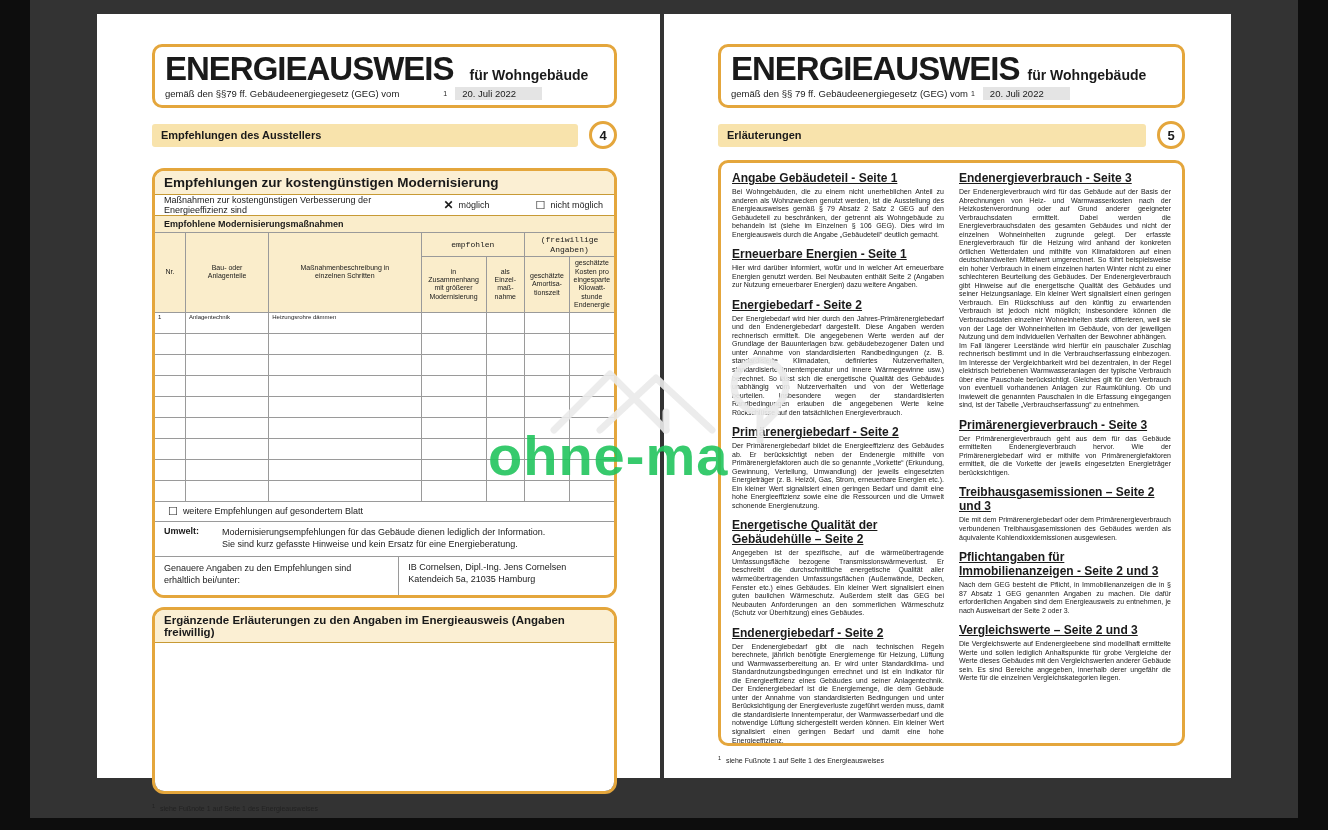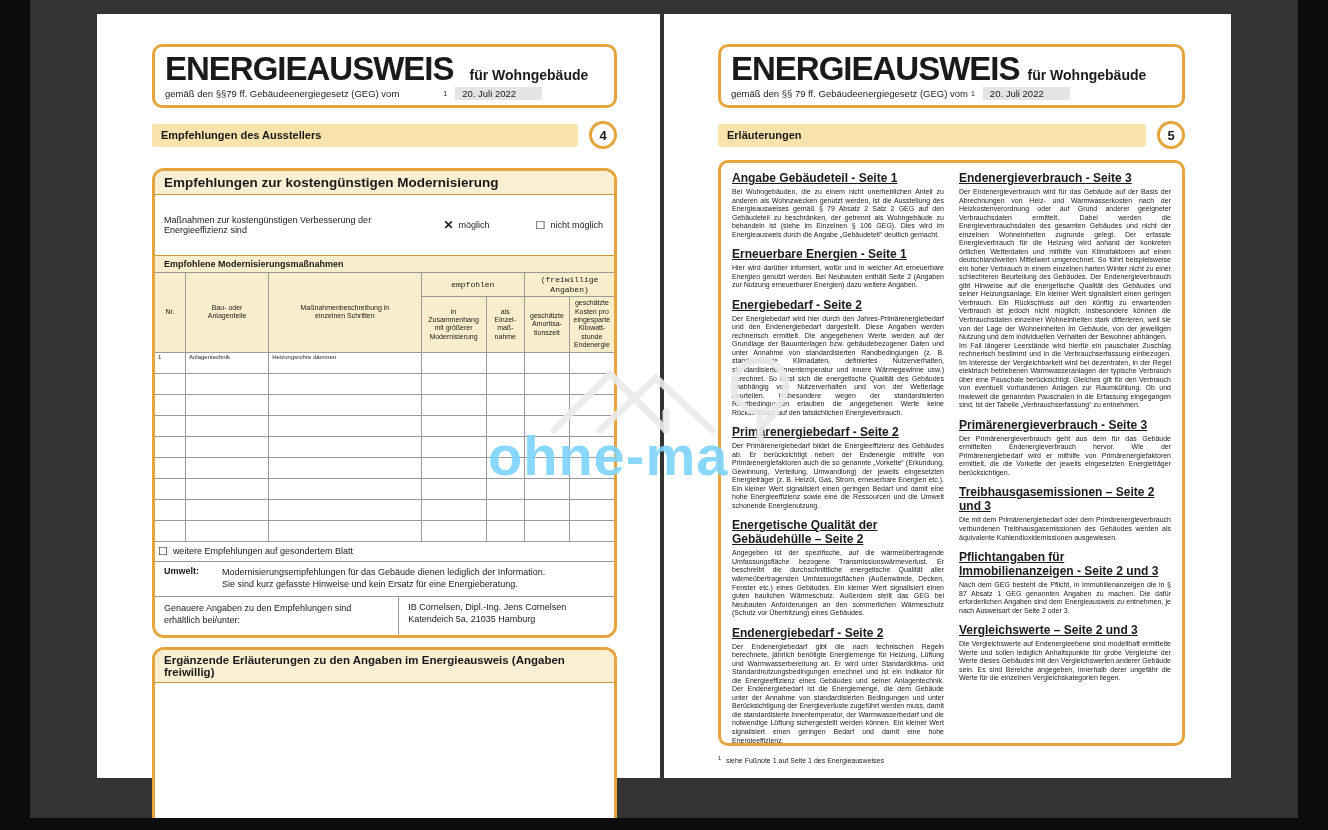--- a/index.html
+++ b/index.html
@@ -34,38 +34,38 @@
   .section-row{display:flex;align-items:center;margin-top:13px;}
   .section-bar{flex:1;height:23px;line-height:23px;background:#F8E3AC;border-radius:3px;
     font-size:11px;font-weight:bold;padding-left:9px;}
   .page-circle{flex:none;width:22px;height:22px;margin-left:11px;border:3px solid #E4A63C;border-radius:50%;
     background:#fff;font-size:13px;font-weight:bold;display:flex;align-items:center;justify-content:center;}
 
   
   .gold-box{border:3px solid #E4A63C;border-radius:12px;overflow:hidden;box-sizing:border-box;}
   .modbox{margin-top:19px;}
   .band-title{background:#FBEFD3;font-size:13.5px;font-weight:bold;padding:4px 9px;border-bottom:1px solid #c79a35;}
-  .statement-row{display:flex;align-items:center;font-size:9px;padding:20px 9px;border-bottom:1px solid #c79a35;background:#fff;}
+  .statement-row{display:flex;align-items:center;font-size:9px;padding:0 9px;border-bottom:1px solid #c79a35;background:#fff;}
   .opt{display:flex;align-items:center;white-space:nowrap;}
   .opt-possible{margin-left:38px;}
   .opt-notpossible{margin-left:46px;margin-right:2px;}
   .x-mark::before{content:"✕";font-size:12px;font-weight:bold;margin-right:5px;line-height:1;}
   .box-mark::before{content:"☐";font-size:11px;margin-right:5px;line-height:1;}
   .band-sub{background:#FAEDCB;font-size:9px;font-weight:bold;padding:3px 9px;border-bottom:1px solid #9a9a9a;}
 
   table.modtable{width:100%;border-collapse:collapse;table-layout:fixed;}
   .modtable th,.modtable td{border:1px solid #9a9a9a;box-sizing:border-box;}
   .modtable th{background:#FAEDCB;font-size:7px;font-weight:normal;text-align:center;
     vertical-align:middle;padding:2px 2px;line-height:1.2;white-space:pre-line;}
   .modtable th.group{height:14px;font-size:8px;font-family:Liberation Mono, monospace;}
   .modtable th:first-child,.modtable td:first-child{border-left:none;}
   .modtable th:last-child,.modtable td:last-child{border-right:none;}
   .modtable tr:first-child th{border-top:none;}
   .modtable td{height:21px;font-size:6px;color:#222;padding:1px 3px;vertical-align:top;background:#fff;}
-  .more-row{display:flex;align-items:center;font-size:9px;padding:4px 3px;background:#fff;}
+  .more-row{display:flex;align-items:center;font-size:9px;padding:4px 13px;background:#fff;}
   .note-row{display:flex;font-size:9px;padding:4px 9px 5px;border-top:1px solid #9a9a9a;background:#fff;}
   .note-label{font-weight:bold;flex:0 0 58px;}
   .note-text{line-height:1.4;}
   .issuer-row{display:flex;border-top:1px solid #9a9a9a;background:#fff;}
   .issuer-left{flex:0 0 53%;padding:5px 20px 8px 9px;font-size:9px;line-height:1.4;box-sizing:border-box;}
   .issuer-right{flex:1;border-left:1px solid #9a9a9a;padding:4px 9px 8px;font-size:9px;line-height:1.4;}
 
   
   .ergbox{margin-top:9px;}
   .ergbox .band-title{font-size:11.5px;}
@@ -78,21 +78,21 @@
   .erl-box{margin-top:11px;border:3px solid #E4A63C;border-radius:10px;box-sizing:border-box;
     height:586px;padding:8px 11px;display:flex;gap:15px;overflow:hidden;background:#fff;}
   .erl-col{flex:1;min-width:0;}
   .erl-head{font-size:12px;font-weight:bold;text-decoration:underline;margin:8px 0 3px;}
   .erl-col .erl-head:first-child{margin-top:0;}
   .erl-body{font-size:7px;line-height:1.22;text-align:justify;white-space:pre-line;word-wrap:break-word;}
 
   
   .watermark{position:absolute;left:488px;top:348px;width:360px;z-index:5;pointer-events:none;opacity:0.9;}
   .watermark svg{display:block;margin-left:60px;}
-  .wm-text{font-size:56px;font-weight:bold;color:#7dd3fc;letter-spacing:1px;margin-top:-16px;line-height:1;}
+  .wm-text{font-size:56px;font-weight:bold;color:#22c55e;letter-spacing:1px;margin-top:-16px;line-height:1;}
 </style>
 </head>
 <body>
 
 <div class="edge edge-left"></div>
 <div class="edge edge-right"></div>
 <div class="edge edge-bottom"></div>
 
 <div class="page page-left">
   <div class="page-inner">

